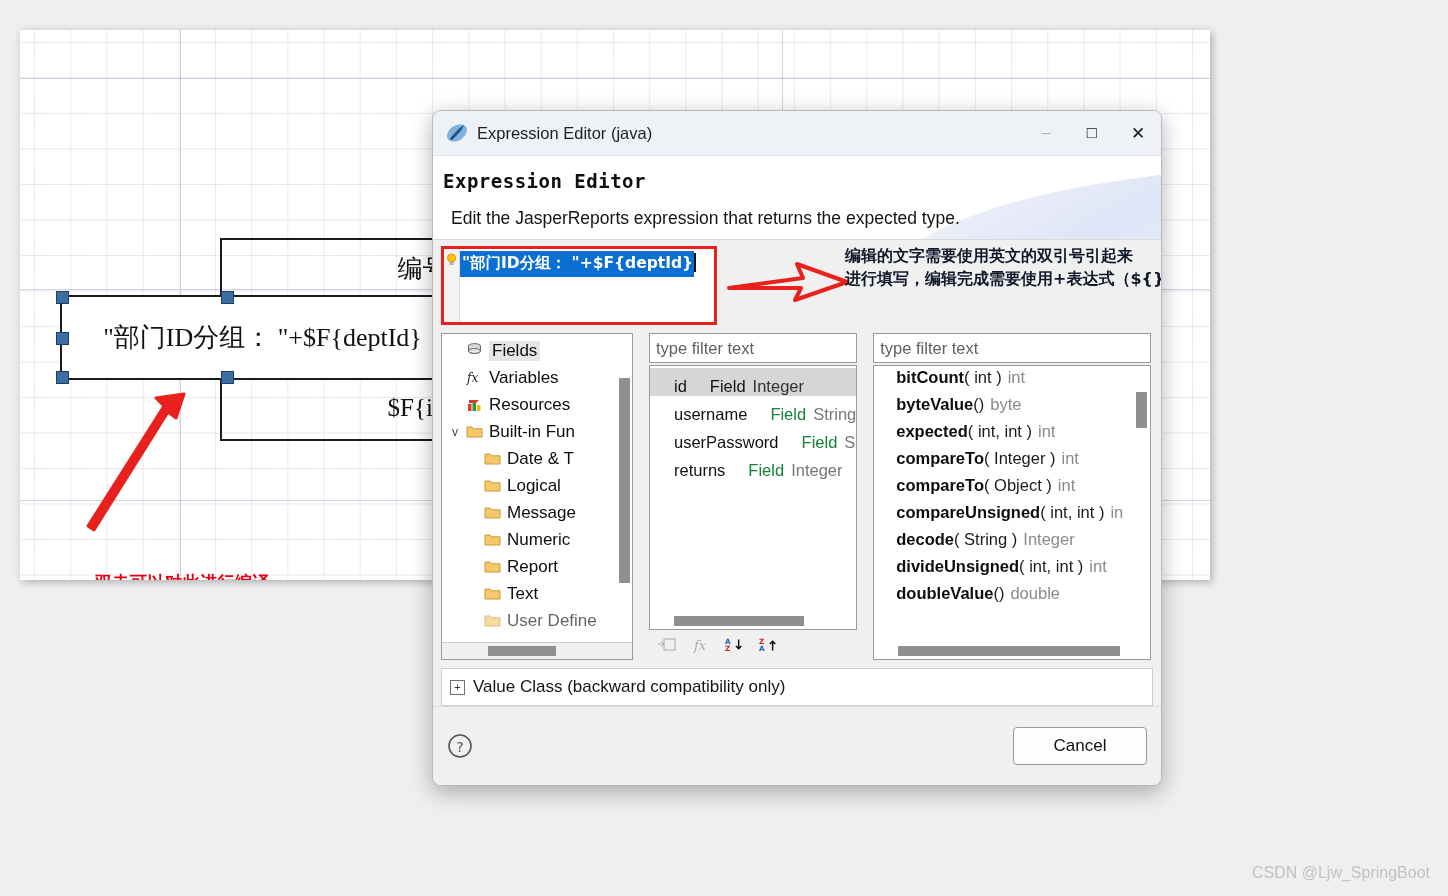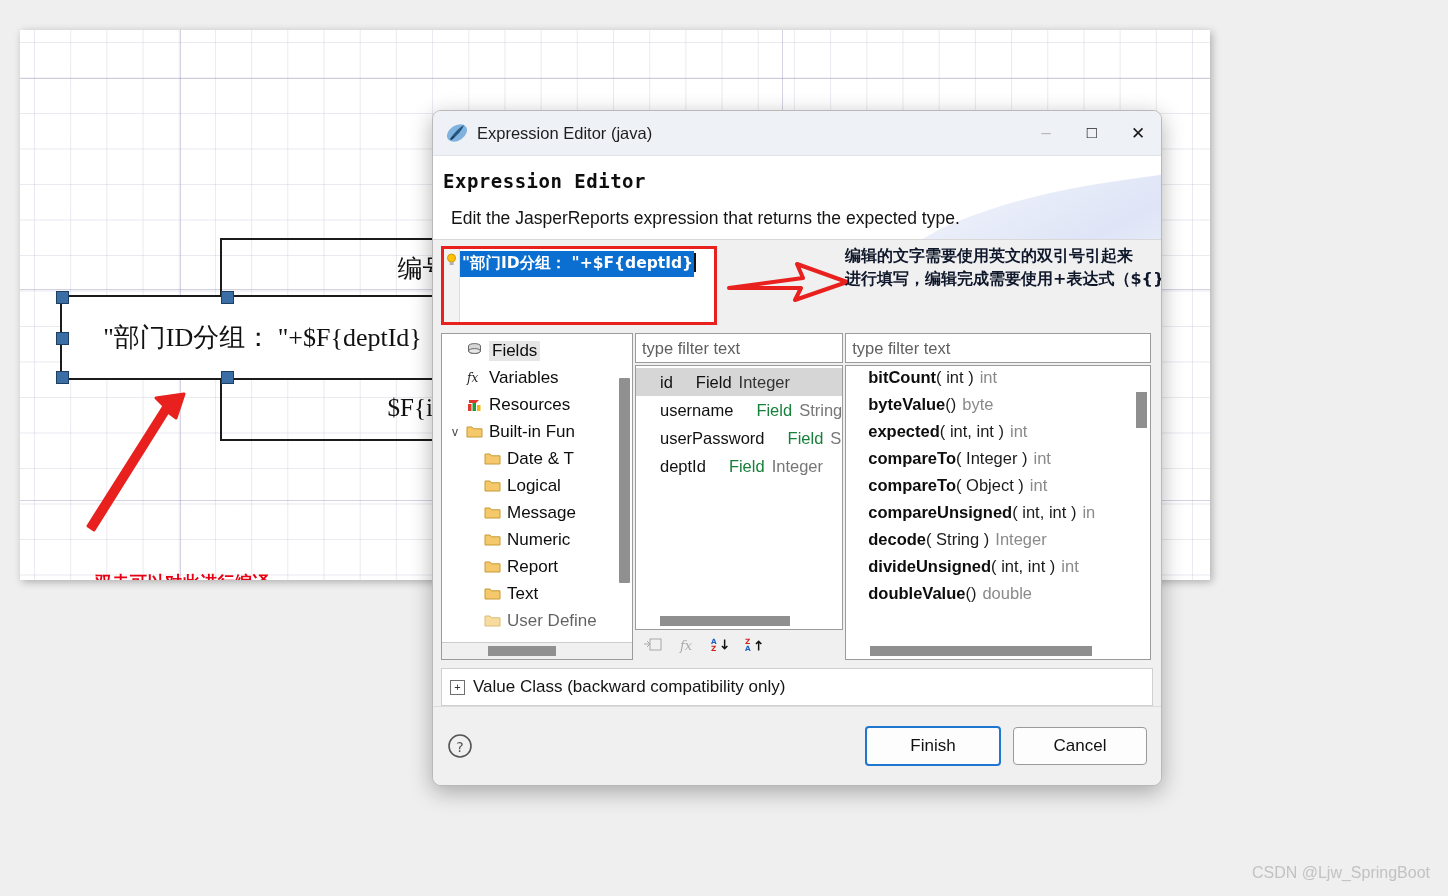--- a/index.html
+++ b/index.html
@@ -127,21 +127,21 @@
 
   #arrow-dialog{position:absolute;left:292px;top:16px;width:130px;height:52px;}
   #ann-right{
     position:absolute;left:412px;top:4px;
     font-family:"DejaVu Sans","Liberation Sans",sans-serif;
     font-weight:bold;font-size:16px;color:#0f172a;line-height:1.45;
     white-space:nowrap;
   }
 
   
-  #panes{flex:1 1 auto;display:flex;padding:0 10px 0 8px;gap:2px;min-height:0;}
+  #panes{flex:1 1 auto;display:flex;padding:0 10px 0 8px;gap:16px;min-height:0;}
   .pane{display:flex;flex-direction:column;min-height:0;}
   #pane-tree{flex:0 0 190px;border:1px solid #9b9b9b;background:#fff;position:relative;overflow:hidden;}
   #pane-fields{flex:0 0 205px;}
   #pane-methods{flex:1 1 auto;}
 
   #tree-list{flex:1 1 auto;overflow:hidden;padding-top:3px;font-size:17px;color:#0d0d0d;}
   .tnode{display:flex;align-items:center;height:27px;padding-left:4px;white-space:nowrap;}
   .tnode .tw{width:18px;flex:0 0 18px;font-size:12px;color:#444;text-align:center;}
   .tnode .ticon{width:20px;flex:0 0 20px;margin-right:5px;display:flex;align-items:center;justify-content:center;}
   .tnode.sel .tlabel{background:#e6e6e6;padding:0 3px;}
@@ -157,21 +157,21 @@
     height:28px;flex:0 0 28px;border:1px solid #9b9b9b;background:#fff;
     display:flex;align-items:center;padding-left:6px;
     font-size:16.5px;color:#606060;margin-bottom:2px;
   }
   .listbox{
     flex:1 1 auto;border:1px solid #9b9b9b;background:#fff;position:relative;
     overflow:hidden;display:flex;flex-direction:column;
   }
   .listrows{flex:1 1 auto;padding-top:2px;overflow:hidden;}
   .frow{
-    height:28px;display:flex;align-items:center;padding-left:24px;
+    height:28px;display:flex;align-items:flex-end;padding-left:24px;
     font-size:16.5px;white-space:nowrap;color:#111;
   }
   .frow.sel{background:#d6d6d6;}
   .fname{color:#111;}
   .ftag{color:#17803a;margin-left:23px;}
   .ftype{color:#777;margin-left:7px;}
   .mrow{
     height:27px;display:flex;align-items:baseline;padding-left:22px;
     font-size:16.5px;white-space:nowrap;
   }
@@ -416,21 +416,21 @@
             <span class="fname">username</span>
             <span class="ftag">Field</span>
             <span class="ftype">String</span>
           </div>
           <div class="frow">
             <span class="fname">userPassword</span>
             <span class="ftag">Field</span>
             <span class="ftype">S</span>
           </div>
           <div class="frow">
-            <span class="fname">deptId</span>
+            <span class="fname">returns</span>
             <span class="ftag">Field</span>
             <span class="ftype">Integer</span>
           </div>
         </div>
         <div class="hscroll-track">
           <div class="hbar" style="left:24px;width:130px;"></div>
         </div>
       </div>
       <div id="fields-tools">
         <span class="tool">
@@ -523,18 +523,17 @@
     <span id="vc-plus">+</span>
     <span>Value Class (backward compatibility only)</span>
   </div>
 
   <div id="footer">
     <svg id="help-icon" viewBox="0 0 26 26">
       <circle cx="13" cy="13" r="11" fill="none" stroke="#555" stroke-width="1.6"></circle>
       <text x="13" y="18.5" font-size="14" text-anchor="middle" fill="#555" font-family="DejaVu Sans, sans-serif">?</text>
     </svg>
     <div id="footer-spacer"></div>
-    <div class="dbtn primary">Finish</div>
     <div class="dbtn">Cancel</div>
   </div>
 </div>
 
 <div id="watermark">CSDN @Ljw_SpringBoot</div>
 
 </body></html>

